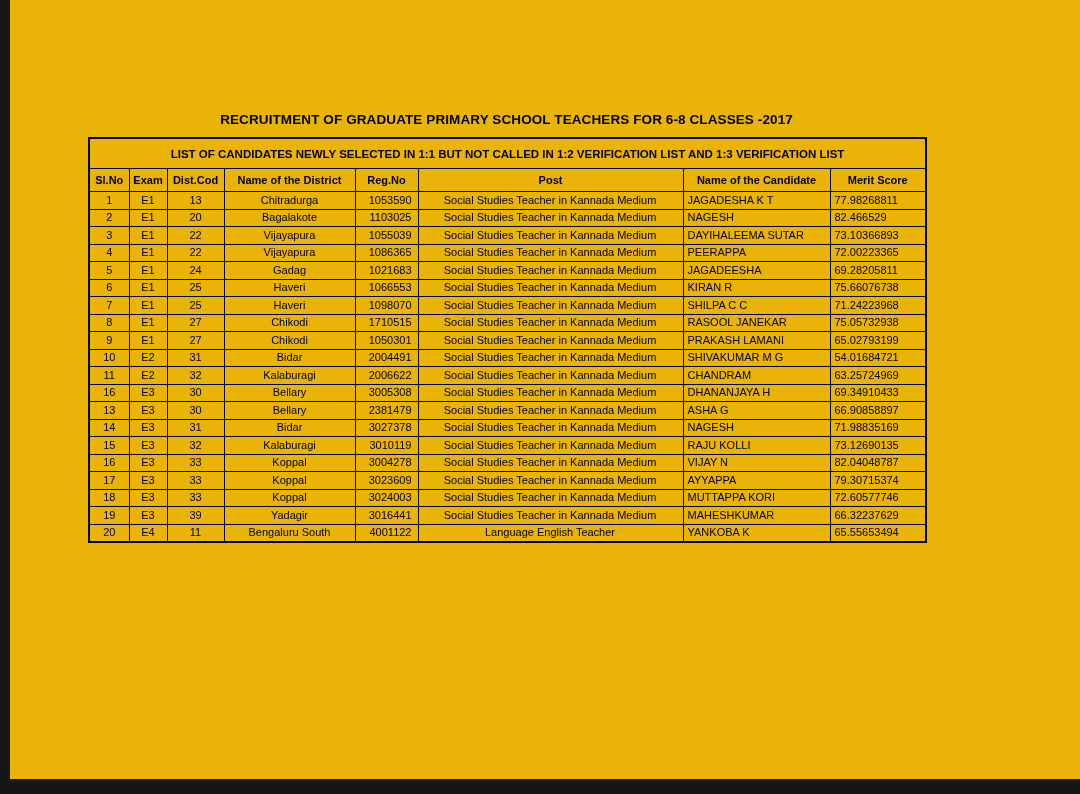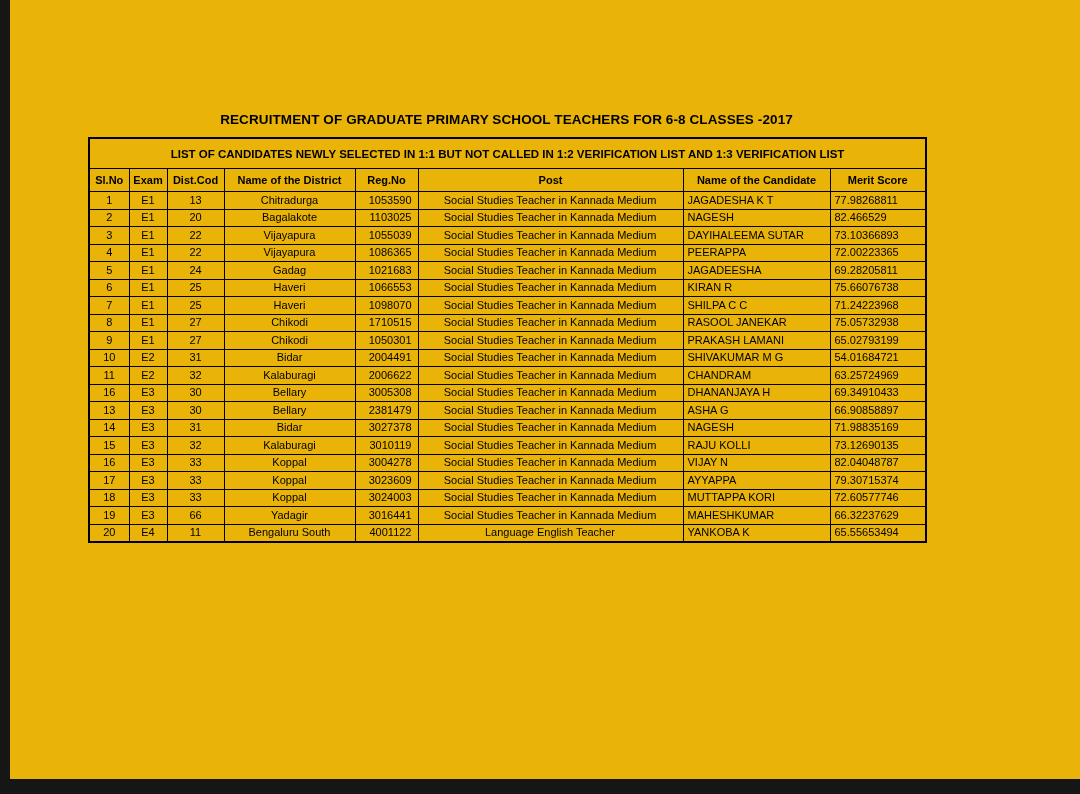--- a/index.html
+++ b/index.html
@@ -296,21 +296,21 @@
             <td>33</td>
             <td>Koppal</td>
             <td>3024003</td>
             <td>Social Studies Teacher in Kannada Medium</td>
             <td>MUTTAPPA KORI</td>
             <td>72.60577746</td>
           </tr>
           <tr>
             <td>19</td>
             <td>E3</td>
-            <td>66</td>
+            <td>39</td>
             <td>Yadagir</td>
             <td>3016441</td>
             <td>Social Studies Teacher in Kannada Medium</td>
             <td>MAHESHKUMAR</td>
             <td>66.32237629</td>
           </tr>
           <tr>
             <td>20</td>
             <td>E4</td>
             <td>11</td>

